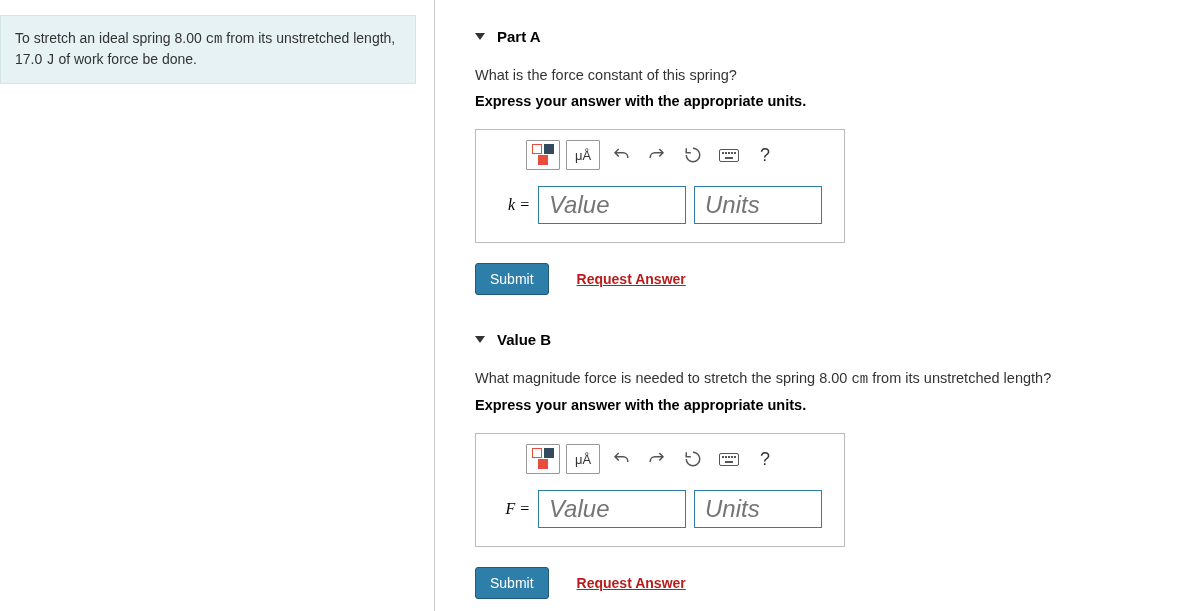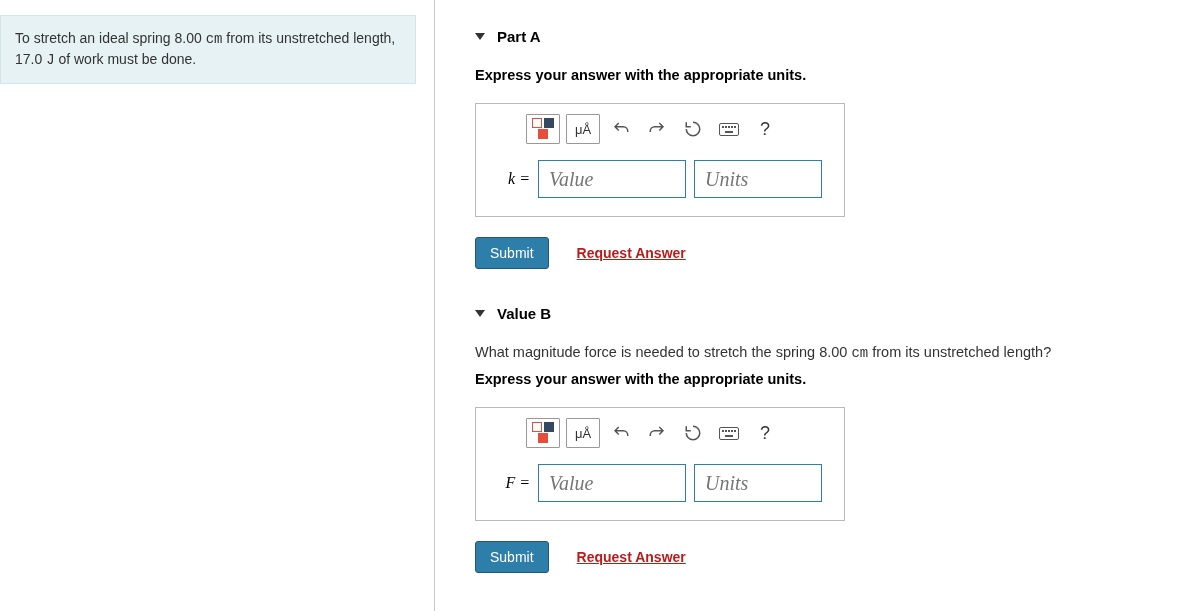--- a/index.html
+++ b/index.html
@@ -132,23 +132,23 @@
     font-style: italic;
     font-family: "Times New Roman", serif;
     font-size: 16px;
     width: 32px;
     text-align: right;
     color: #000;
   }
   .value-input, .units-input {
     border: 1.5px solid #2d7ea8;
     height: 38px;
-    font-family: Liberation Serif, serif;
+    font-family: Liberation Sans, sans-serif;
     font-style: italic;
-    font-size: 20px;
+    font-size: 24px;
     color: #888;
     padding: 0 10px;
     background: #fff;
   }
   .value-input { width: 148px; }
   .units-input { width: 128px; }
   .submit-row {
     display: flex;
     align-items: center;
     margin-top: 4px;
@@ -172,31 +172,32 @@
   }
   .part-section { margin-bottom: 36px; }
   .unit-font { font-family: 'Courier New', monospace; font-size: 14px; }
 </style>
 </head>
 <body>
 
 <div class="layout">
   <div class="left-col">
     <div class="problem-box">
-      <span>To stretch an ideal spring </span><span>8.00 </span><span class="unit-font">cm</span><span> from its unstretched length, </span><span>17.0 </span><span class="unit-font">J</span><span> of work must be done.</span>
+      <span>To stretch an ideal spring </span><span>8.00 </span><span class="unit-font">cm</span><span> from its unstretched length, </span><span>17.0 </span><span class="unit-font">J</span><span> of work force be done.</span>
     </div>
   </div>
 
   <div class="right-col">
 
     <div class="part-section">
       <div class="part-header">
         <div class="caret"></div>
         <span>Part A</span>
       </div>
+      <div class="question-text">What is the force constant of this spring?</div>
       <div class="instruction-text">Express your answer with the appropriate units.</div>
 
       <div class="answer-box">
         <div class="toolbar">
           <div class="tool-btn template">
             <div class="template-icon">
               <div class="sq a"></div>
                 <div class="sq b"></div>
                 <div class="sq c"></div>
             </div>

